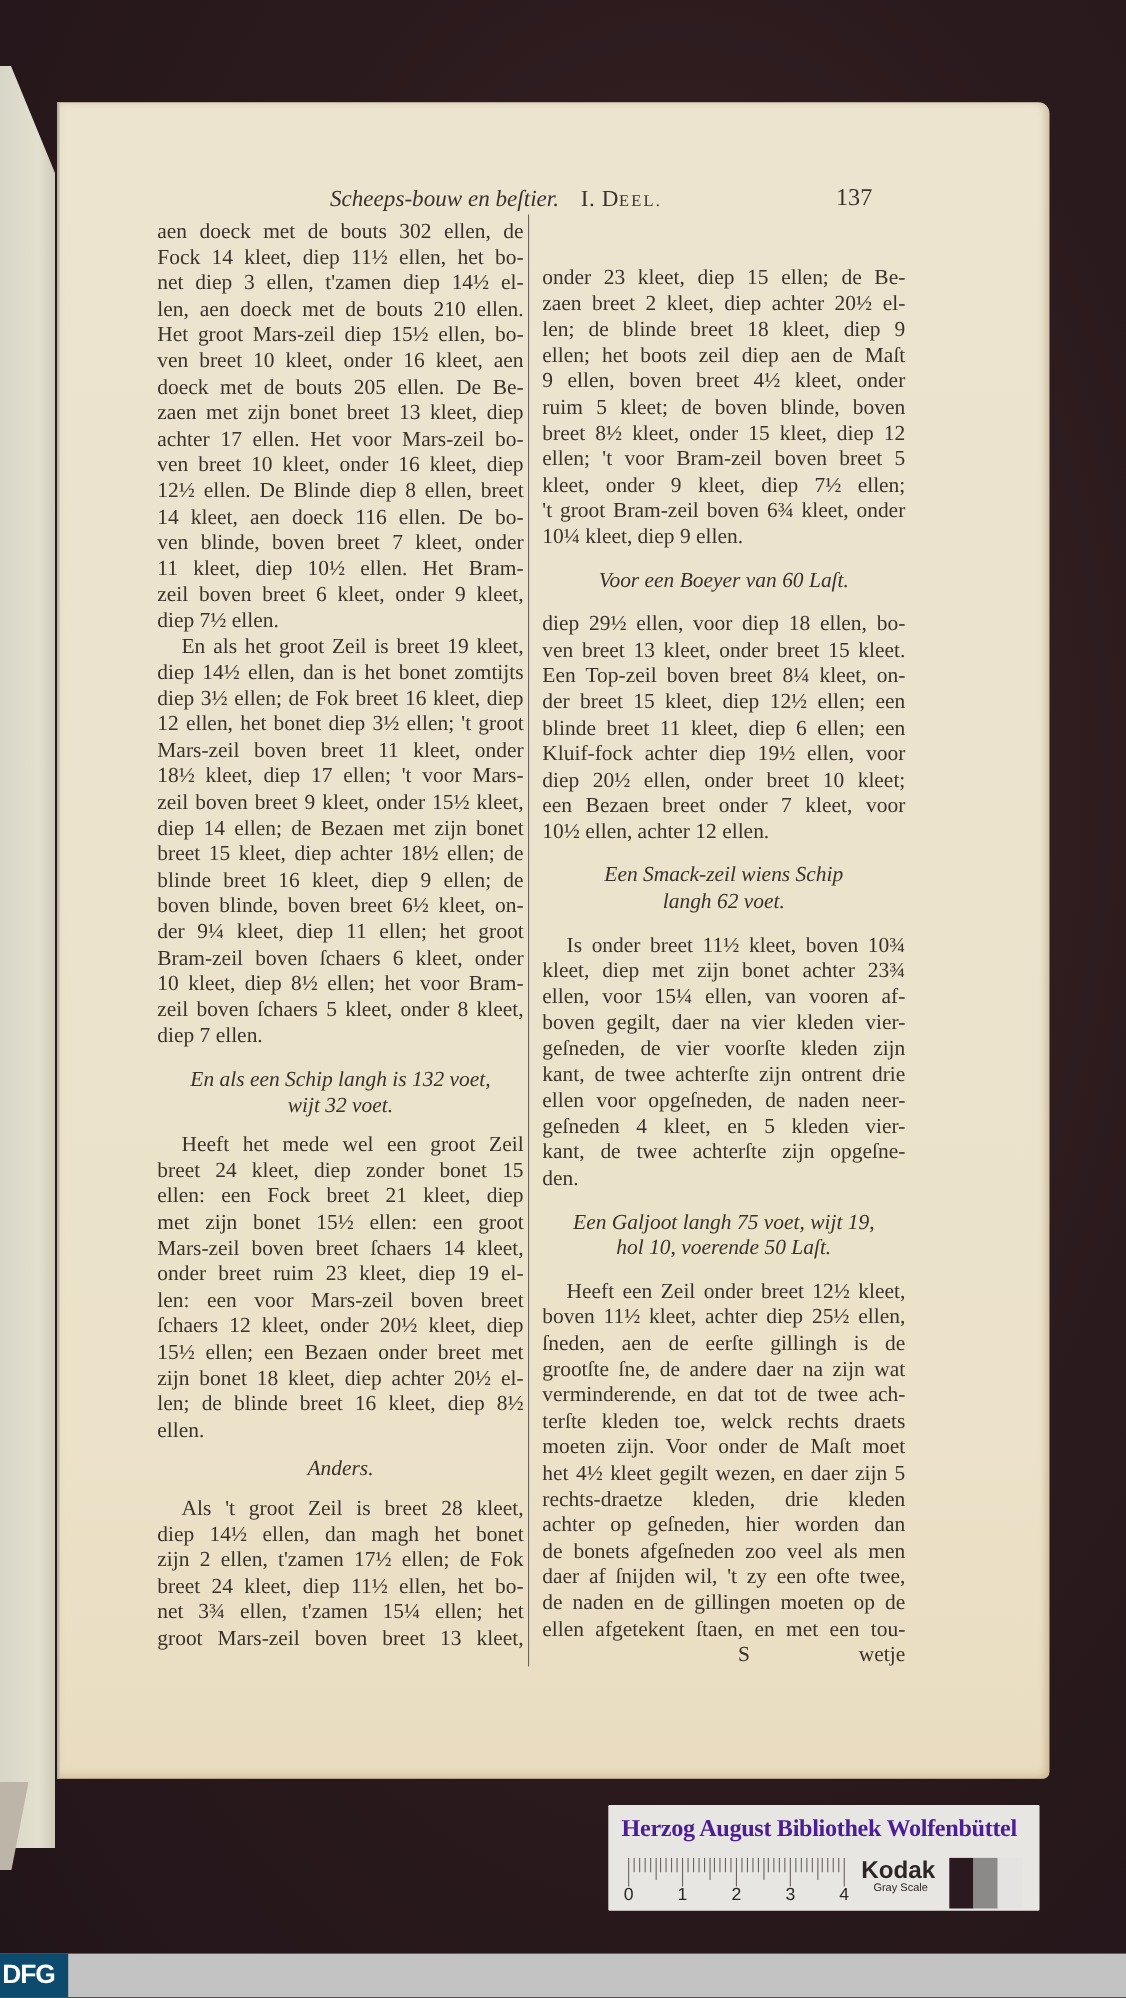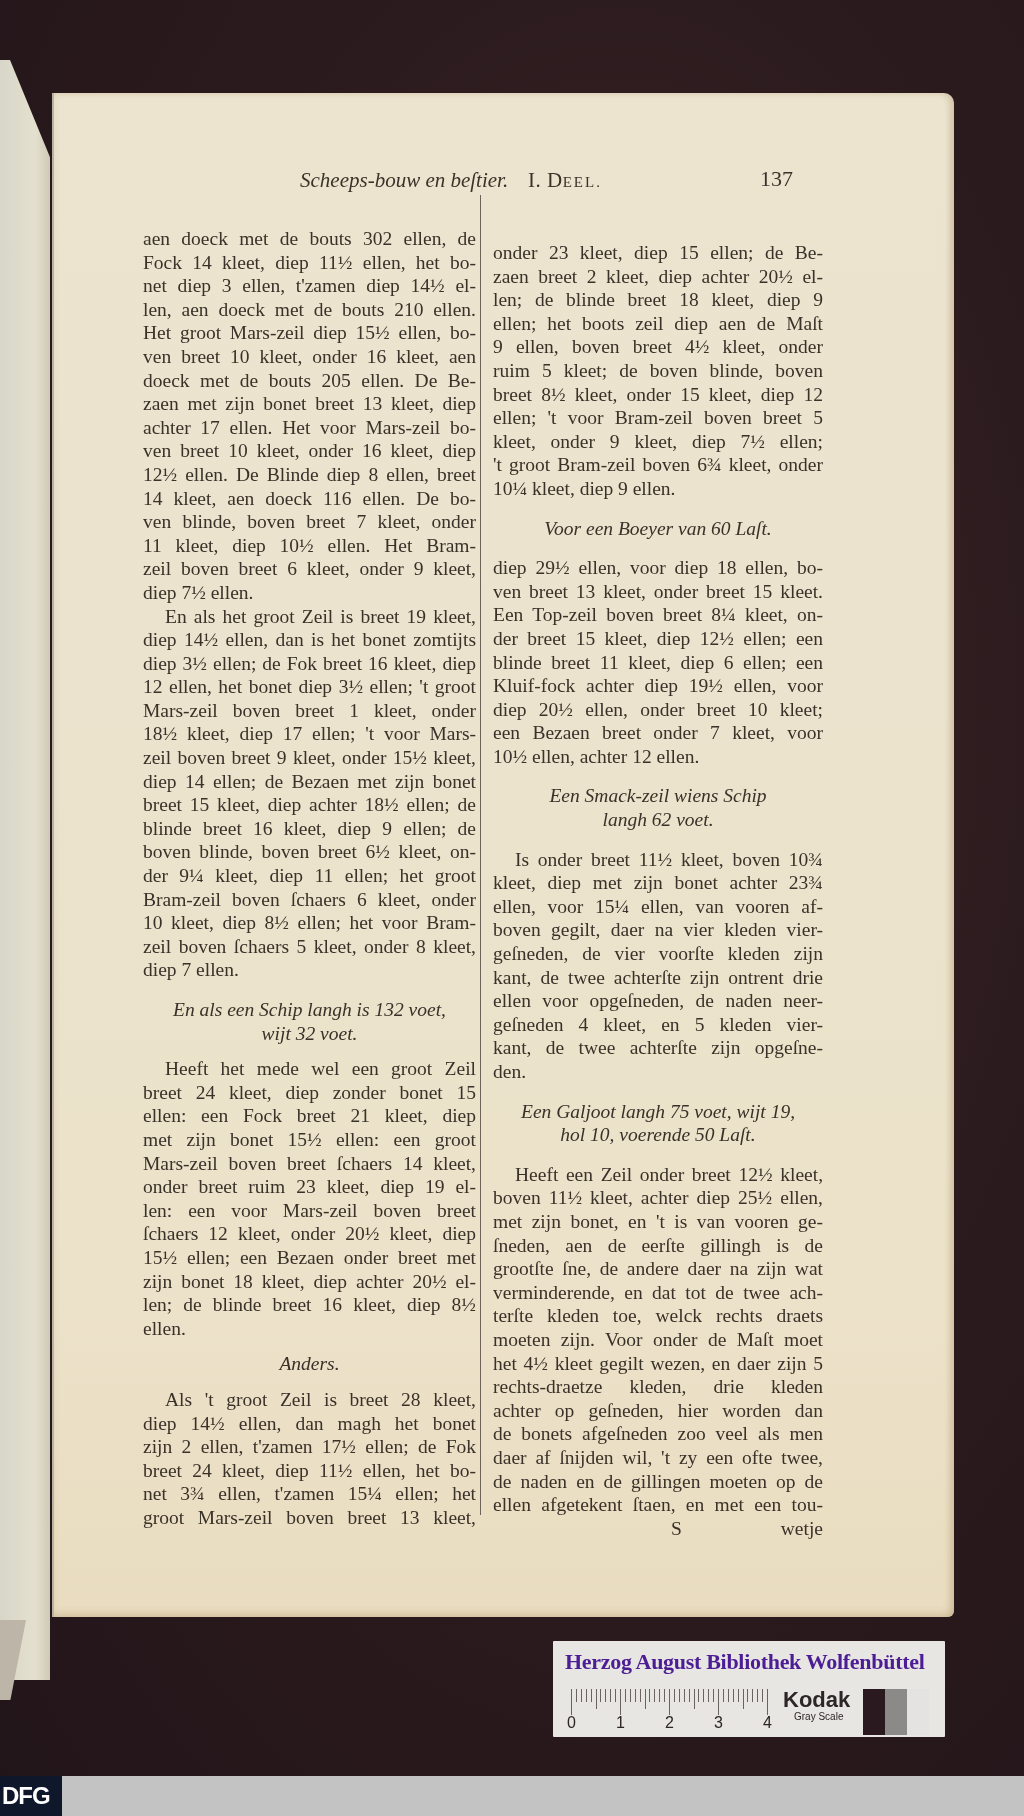--- a/index.html
+++ b/index.html
@@ -39,21 +39,21 @@
   .running-head .part { position:absolute; left:228px; white-space:nowrap; letter-spacing:0.5px; }
   .running-head .part .sc { font-size:15px; letter-spacing:2px; }
   .page-number {
     position:absolute; top:166px; left:760px; font-size:22px; color:#3b322a;
   }
   .col {
     position:absolute; top:199px; width:333px;
     font-size:19.5px; line-height:23.6px; color:#3a3129;
     text-align:justify;
   }
-  .col-left { left:143px;margin-top:28px; }
+  .col-left { left:143px; }
   .col-right { left:493px; width:330px;margin-top:42px; }
   .col-rule {
     position:absolute; left:480px; top:195px; width:1px; height:1320px; background:#6d6358;
   }
   .line { display:block; white-space:nowrap; text-align-last:justify; height:23.6px; }
   .line.last { text-align-last:left; }
   .line.indent { padding-left:22px; }
   .heading {
     display:block; text-align:center; font-style:italic; white-space:nowrap;
     height:23.6px; text-align-last:center;
@@ -120,21 +120,21 @@
     <span class="line">12½ ellen. De Blinde diep 8 ellen, breet</span>
     <span class="line">14 kleet, aen doeck 116 ellen. De bo-</span>
     <span class="line">ven blinde, boven breet 7 kleet, onder</span>
     <span class="line">11 kleet, diep 10½ ellen. Het Bram-</span>
     <span class="line">zeil boven breet 6 kleet, onder 9 kleet,</span>
     <span class="line last">diep 7½ ellen.</span>
     <span class="line indent">En als het groot Zeil is breet 19 kleet,</span>
     <span class="line">diep 14½ ellen, dan is het bonet zomtijts</span>
     <span class="line">diep 3½ ellen; de Fok breet 16 kleet, diep</span>
     <span class="line">12 ellen, het bonet diep 3½ ellen; 't groot</span>
-    <span class="line">Mars-zeil boven breet 1 kleet, onder</span>
+    <span class="line">Mars-zeil boven breet 11 kleet, onder</span>
     <span class="line">18½ kleet, diep 17 ellen; 't voor Mars-</span>
     <span class="line">zeil boven breet 9 kleet, onder 15½ kleet,</span>
     <span class="line">diep 14 ellen; de Bezaen met zijn bonet</span>
     <span class="line">breet 15 kleet, diep achter 18½ ellen; de</span>
     <span class="line">blinde breet 16 kleet, diep 9 ellen; de</span>
     <span class="line">boven blinde, boven breet 6½ kleet, on-</span>
     <span class="line">der 9¼ kleet, diep 11 ellen; het groot</span>
     <span class="line">Bram-zeil boven ſchaers 6 kleet, onder</span>
     <span class="line">10 kleet, diep 8½ ellen; het voor Bram-</span>
     <span class="line">zeil boven ſchaers 5 kleet, onder 8 kleet,</span>
@@ -203,21 +203,20 @@
     <span class="line">ellen voor opgeſneden, de naden neer-</span>
     <span class="line">geſneden 4 kleet, en 5 kleden vier-</span>
     <span class="line">kant, de twee achterſte zijn opgeſne-</span>
     <span class="line last">den.</span>
     <span class="gap-m"></span>
     <span class="heading">Een Galjoot langh 75 voet, wijt 19,</span>
     <span class="heading">hol 10, voerende 50 Laſt.</span>
     <span class="gap-m"></span>
     <span class="line indent">Heeft een Zeil onder breet 12½ kleet,</span>
     <span class="line">boven 11½ kleet, achter diep 25½ ellen,</span>
-    <span class="line">met zijn bonet, en 't is van vooren ge-</span>
     <span class="line">ſneden, aen de eerſte gillingh is de</span>
     <span class="line">grootſte ſne, de andere daer na zijn wat</span>
     <span class="line">verminderende, en dat tot de twee ach-</span>
     <span class="line">terſte kleden toe, welck rechts draets</span>
     <span class="line">moeten zijn. Voor onder de Maſt moet</span>
     <span class="line">het 4½ kleet gegilt wezen, en daer zijn 5</span>
     <span class="line">rechts-draetze kleden, drie kleden</span>
     <span class="line">achter op geſneden, hier worden dan</span>
     <span class="line">de bonets afgeſneden zoo veel als men</span>
     <span class="line">daer af ſnijden wil, 't zy een ofte twee,</span>
@@ -280,14 +279,14 @@
       <div class="ruler-num" style="left: 196px;">4</div>
     </div>
   <div class="kodak">Kodak</div>
   <div class="grayscale">Gray Scale</div>
   <div class="swatch" id="sw0" style="left: 310px; width: 22px; background: rgb(42, 26, 31);"></div>
   <div class="swatch" id="sw1" style="left: 332px; width: 22px; background: rgb(140, 138, 137);"></div>
   <div class="swatch" id="sw2" style="left: 354px; width: 22px; background: rgb(228, 227, 225);"></div>
 </div>
 
 <div class="footer">
-  <div class="dfg" style="background: #0f172a;">DFG</div>
+  <div class="dfg" style="background: #0c4a6e;">DFG</div>
 </div>
 
 </body></html>

